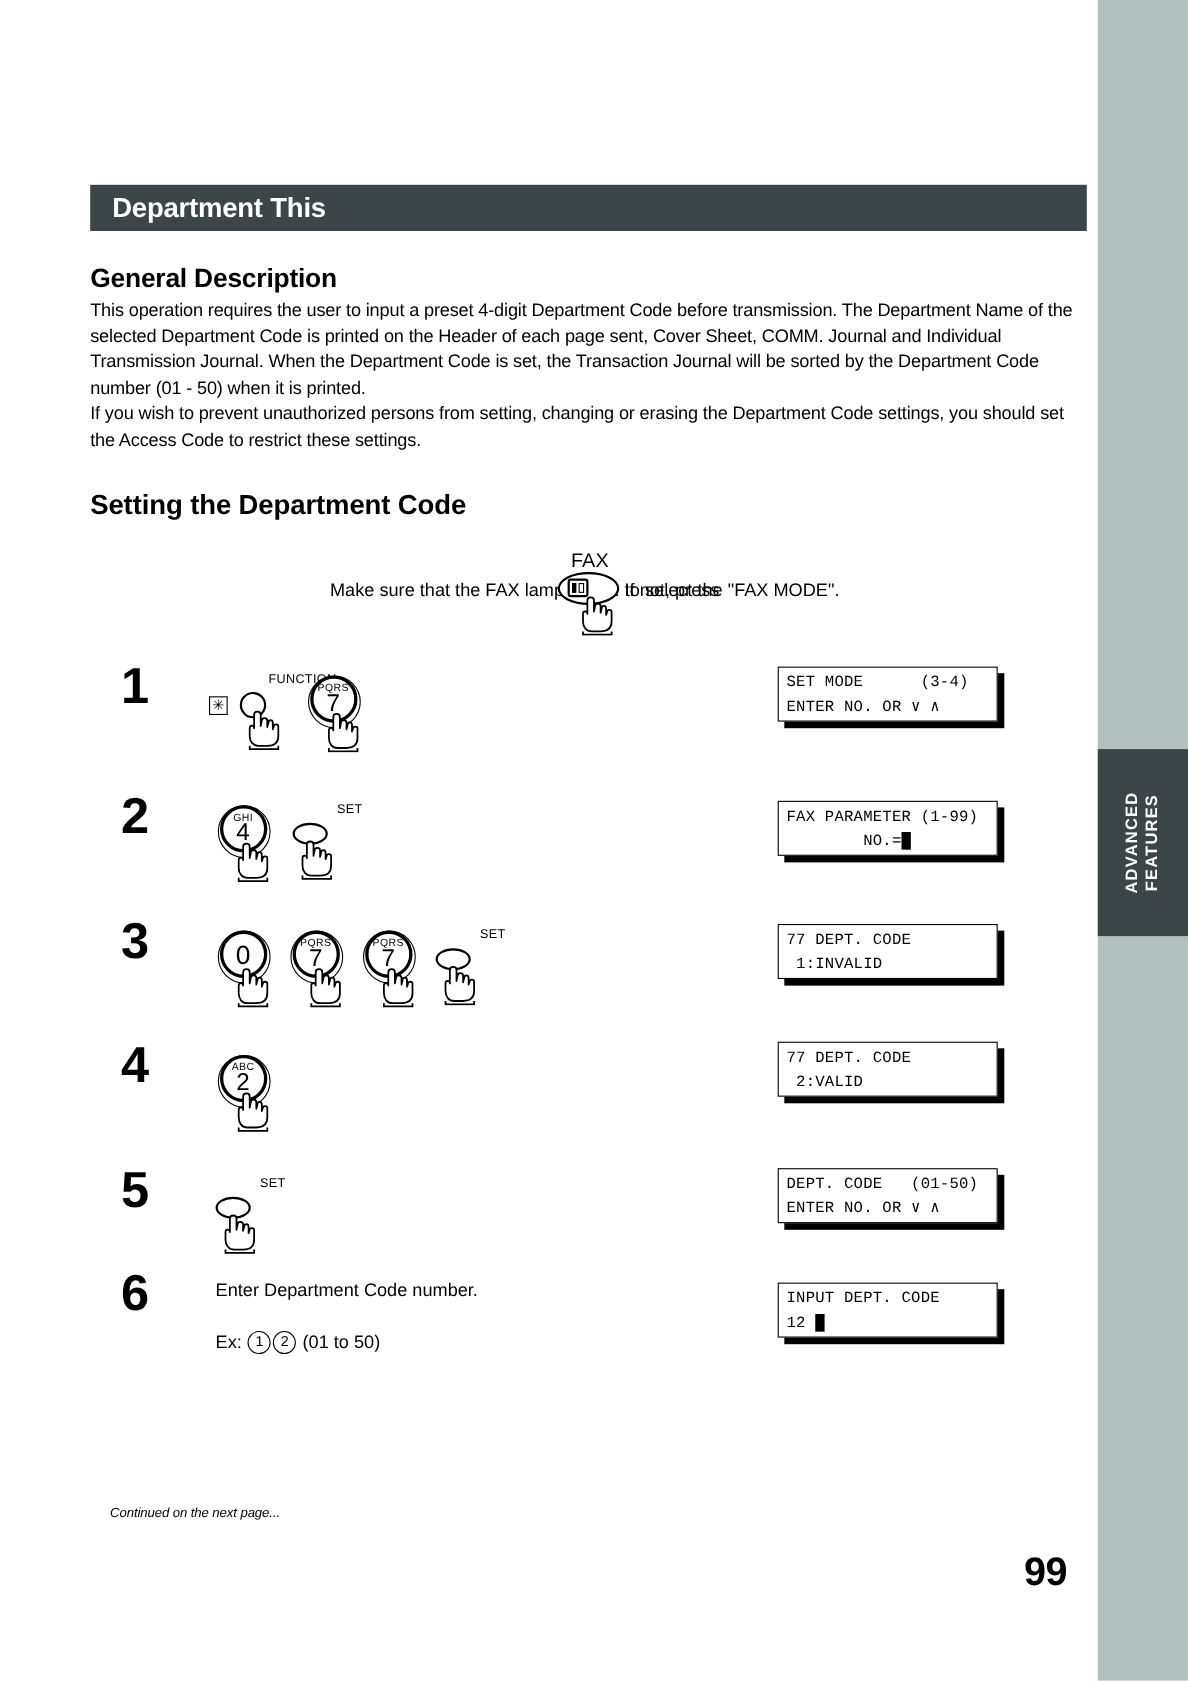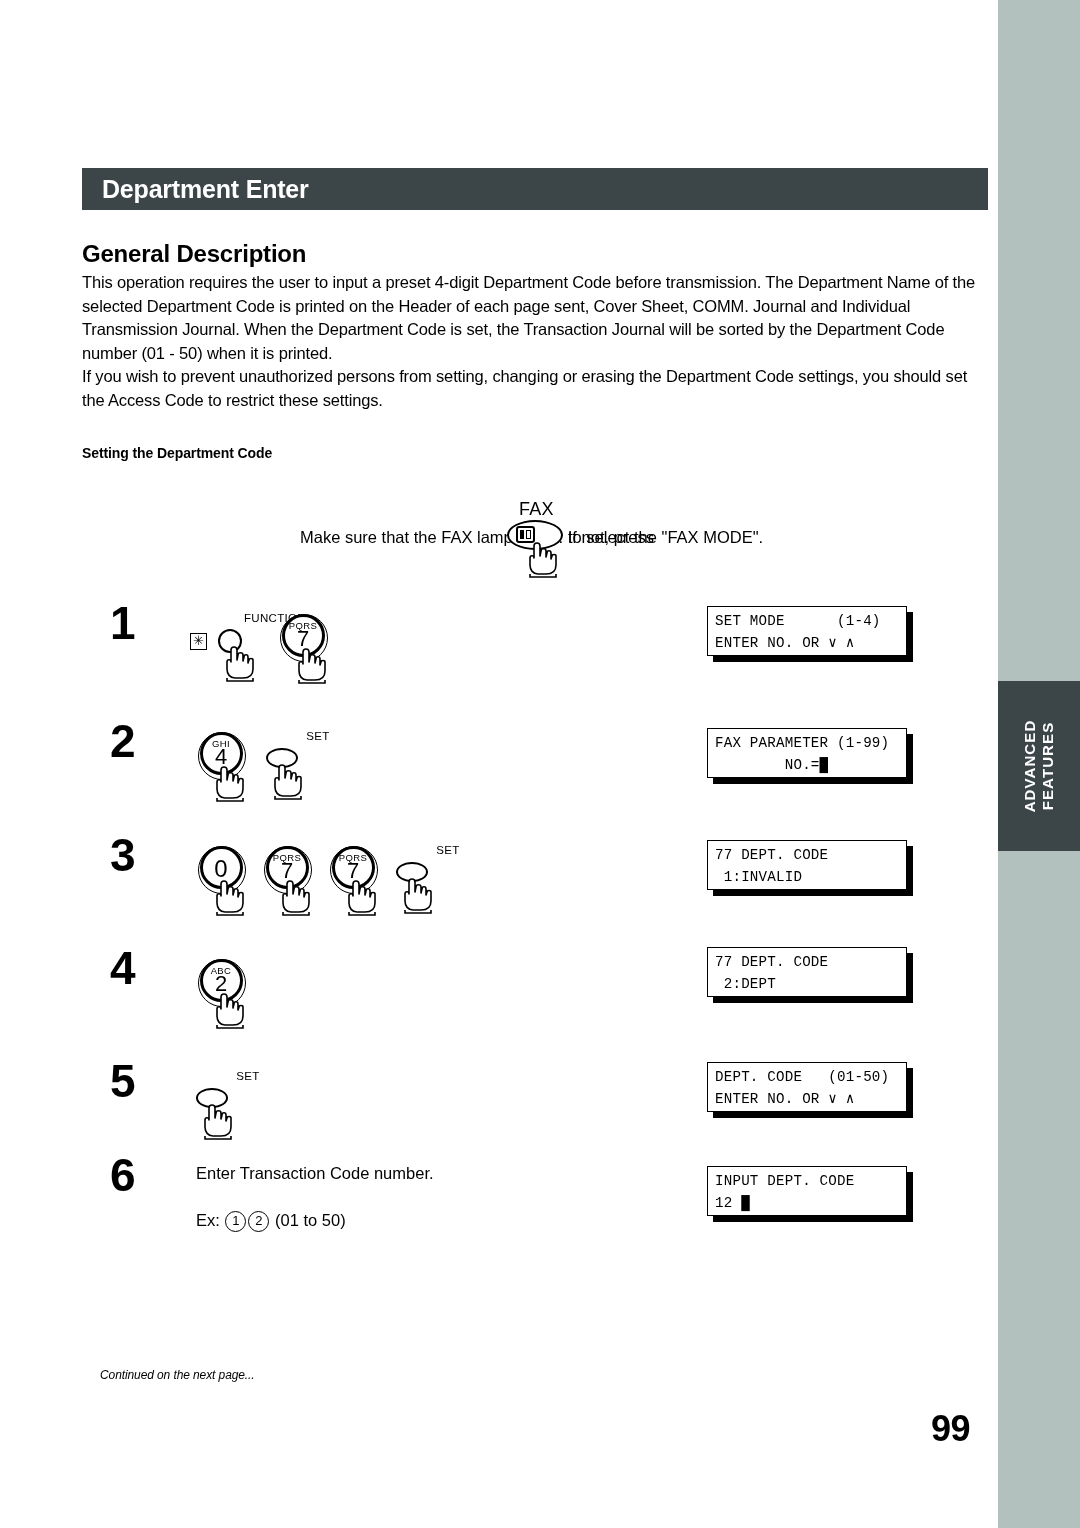--- a/index.html
+++ b/index.html
@@ -80,21 +80,21 @@
 
   
   .h2 {
     position: absolute;
     font-size: 24px;
     font-weight: bold;
     letter-spacing: -0.2px;
   }
   .h3 {
     position: absolute;
-    font-size: 14px;
+    font-size: 25px;
     font-weight: bold;
     letter-spacing: -0.1px;
   }
   #general-description { left: 82px; top: 240px; }
   #setting-heading { left: 82px; top: 445px; }
 
   #body-paragraphs {
     position: absolute;
     left: 82px;
     top: 271px;
@@ -369,21 +369,21 @@
 <div id="side-tab">
   <div class="tab-text">
     <span>ADVANCED</span>
     <span>FEATURES</span>
   </div>
 </div>
 
 <div id="page">
 
   <div id="title-bar">
-    <div class="title-text">Department Enter</div>
+    <div class="title-text">Department This</div>
   </div>
 
   <div class="h2" id="general-description">General Description</div>
 
   <div id="body-paragraphs">
     <p>This operation requires the user to input a preset 4-digit Department Code before transmission.  The Department Name of the selected Department Code is printed on the Header of each page sent, Cover Sheet, COMM. Journal and Individual Transmission Journal.  When the Department Code is set, the Transaction Journal will be sorted by the Department Code number (01 - 50) when it is printed.</p>
     <p>If you wish to prevent unauthorized persons from setting, changing or erasing the Department Code settings, you should set the Access Code to restrict these settings.</p>
   </div>
 
   <div class="h3" id="setting-heading">Setting the Department Code</div>
@@ -424,21 +424,21 @@
         <div class="letters">PQRS</div>
         <div class="digit">7</div>
         <svg class="hand" style="left:14px; top:30px;" viewBox="0 0 34 40">
           <path d="M9 8 C9 4,15 4,15 8 L15 18 L16 13 C16 10,21 10,21 13 L21 19 L22 15 C22 12,26 12,26 15 L26 21 L27 18 C27 16,31 16,31 18 L31 27 C31 33,27 36,21 36 L13 36 C8 36,5 32,5 27 L5 20 C5 17,9 17,9 20 Z" fill="#ffffff" stroke="#000000" stroke-width="1.6" stroke-linejoin="round"></path>
           <path d="M5 36 L5 39 L31 39 L31 36" fill="none" stroke="#000000" stroke-width="1.6"></path>
         </svg>
       </div>
 
     </div>
     <div class="lcd" style="top:6px;">
-      <div class="line">SET MODE      (1-4)</div>
+      <div class="line">SET MODE      (3-4)</div>
       <div class="line">ENTER NO. OR ∨ ∧</div>
     </div>
   </div>
 
   <div class="step-row" style="top:718px; height:100px;">
     <div class="step-num">2</div>
     <div class="keys">
 
       <div class="key num-key" style="left:8px;">
         <div class="ring-outer"></div>
@@ -530,21 +530,21 @@
         <div class="digit">2</div>
         <svg class="hand" style="left:14px; top:30px;" viewBox="0 0 34 40">
           <path d="M9 8 C9 4,15 4,15 8 L15 18 L16 13 C16 10,21 10,21 13 L21 19 L22 15 C22 12,26 12,26 15 L26 21 L27 18 C27 16,31 16,31 18 L31 27 C31 33,27 36,21 36 L13 36 C8 36,5 32,5 27 L5 20 C5 17,9 17,9 20 Z" fill="#ffffff" stroke="#000000" stroke-width="1.6" stroke-linejoin="round"></path>
           <path d="M5 36 L5 39 L31 39 L31 36" fill="none" stroke="#000000" stroke-width="1.6"></path>
         </svg>
       </div>
 
     </div>
     <div class="lcd" style="top:2px;">
       <div class="line">77 DEPT. CODE</div>
-      <div class="line"> 2:DEPT</div>
+      <div class="line"> 2:VALID</div>
     </div>
   </div>
 
   <div class="step-row" style="top:1058px; height:100px;">
     <div class="step-num">5</div>
     <div class="keys">
 
       <div class="key small-key" style="left:2px;">
         <div class="cap-label">SET</div>
         <div class="cap-oval"></div>
@@ -557,21 +557,21 @@
     </div>
     <div class="lcd" style="top:4px;">
       <div class="line">DEPT. CODE   (01-50)</div>
       <div class="line">ENTER NO. OR ∨ ∧</div>
     </div>
   </div>
 
   <div class="step-row" style="top:1152px; height:110px;">
     <div class="step-num">6</div>
 
-    <div id="step6-text">Enter Transaction Code number.</div>
+    <div id="step6-text">Enter Department Code number.</div>
 
     <div id="step6-ex">
       <span class="ex-label">Ex:</span>
       <span class="circled">1</span><span class="circled">2</span>
       <span>(01 to 50)</span>
     </div>
 
     <div class="lcd" style="top:14px;">
       <div class="line">INPUT DEPT. CODE</div>
       <div class="line">12 █</div>

